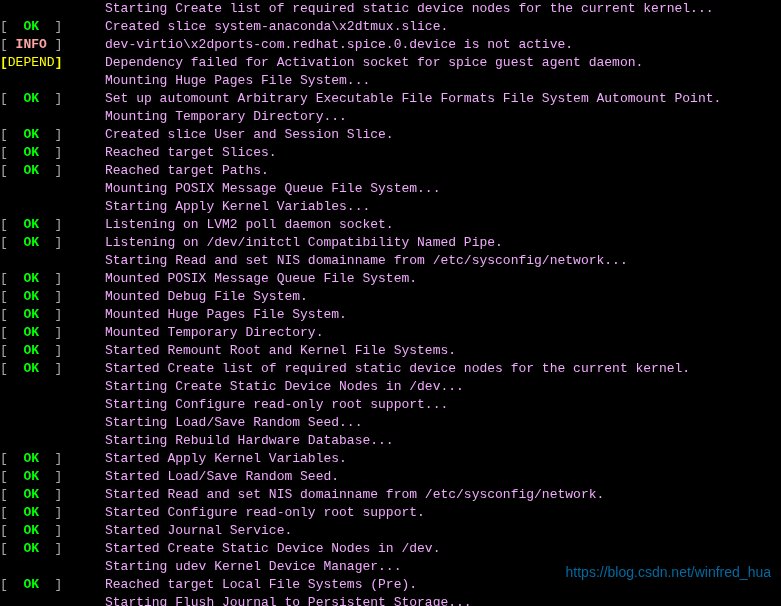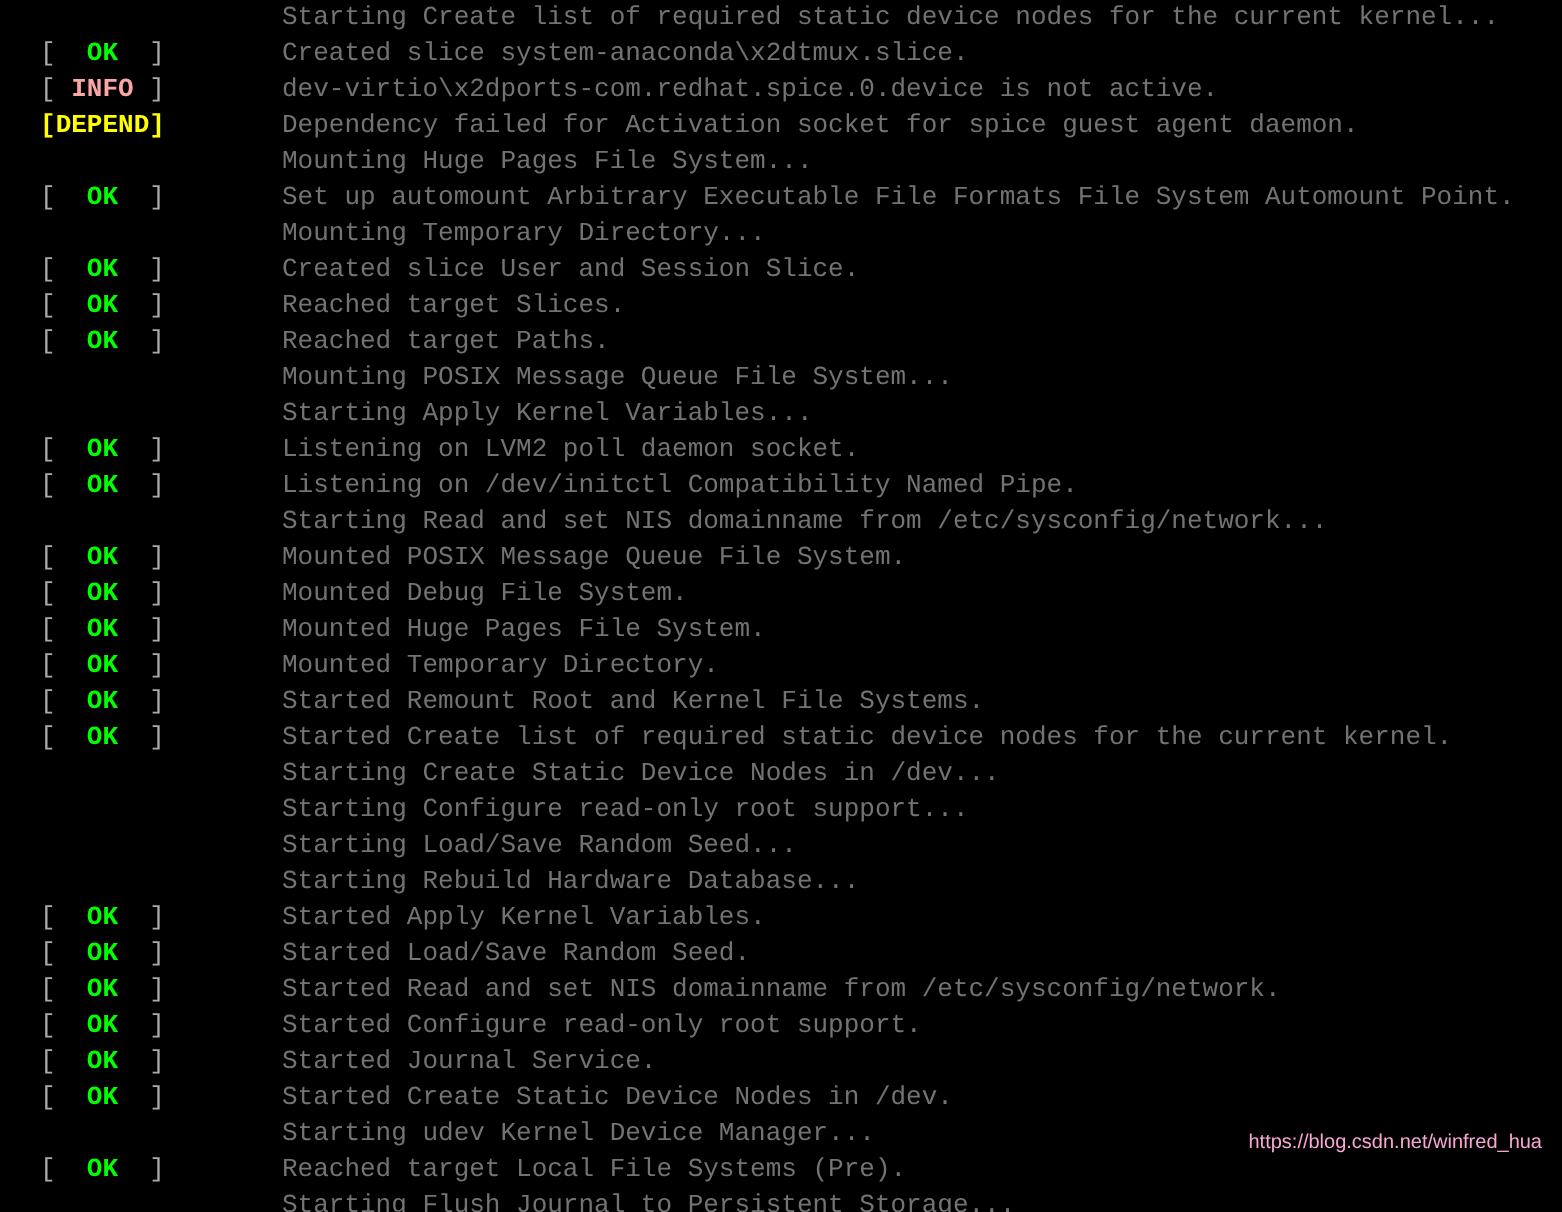--- a/index.html
+++ b/index.html
@@ -18,30 +18,30 @@
     padding: 0;
     white-space: pre;
   }
   .line {
     display: flex;
     height: 18px;
   }
   .bracket { color: #aaa; }
   .status-ok { color: #00ff00; font-weight: bold; }
   .status-info { color: #fca5a5; font-weight: bold; }
-  .status-depend { color: #ffff00; font-weight: bold; }
+  .status-depend { color: #ffff00; font-weight: normal; }
   .depend-bracket { color: #ffff00; font-weight: bold; }
-  .msg { color: #737373; margin-left: 36px; }
-  .prefix { width: 105px; flex-shrink: 0; padding-left: 20px; }
+  .msg { color: #f0abfc; }
+  .prefix { width: 105px; flex-shrink: 0; }
   .watermark {
     position: absolute;
     right: 10px;
     bottom: 25px;
-    color: #f9a8d4;
-    font-size: 10px;
+    color: #0369a1;
+    font-size: 14px;
     font-family: Arial, sans-serif;
   }
 </style>
 </head>
 <body>
 
 <div class="terminal" id="terminal"><div class="line"><span class="prefix">         </span><span class="msg">Starting Create list of required static device nodes for the current kernel...</span></div><div class="line"><span class="prefix"><span class="bracket">[  </span><span class="status-ok">OK</span><span class="bracket">  ] </span></span><span class="msg">Created slice system-anaconda\x2dtmux.slice.</span></div><div class="line"><span class="prefix"><span class="bracket">[ </span><span class="status-info">INFO</span><span class="bracket"> ] </span></span><span class="msg">dev-virtio\x2dports-com.redhat.spice.0.device is not active.</span></div><div class="line"><span class="prefix"><span class="depend-bracket">[</span><span class="status-depend">DEPEND</span><span class="depend-bracket">]</span><span class="bracket"> </span></span><span class="msg">Dependency failed for Activation socket for spice guest agent daemon.</span></div><div class="line"><span class="prefix">         </span><span class="msg">Mounting Huge Pages File System...</span></div><div class="line"><span class="prefix"><span class="bracket">[  </span><span class="status-ok">OK</span><span class="bracket">  ] </span></span><span class="msg">Set up automount Arbitrary Executable File Formats File System Automount Point.</span></div><div class="line"><span class="prefix">         </span><span class="msg">Mounting Temporary Directory...</span></div><div class="line"><span class="prefix"><span class="bracket">[  </span><span class="status-ok">OK</span><span class="bracket">  ] </span></span><span class="msg">Created slice User and Session Slice.</span></div><div class="line"><span class="prefix"><span class="bracket">[  </span><span class="status-ok">OK</span><span class="bracket">  ] </span></span><span class="msg">Reached target Slices.</span></div><div class="line"><span class="prefix"><span class="bracket">[  </span><span class="status-ok">OK</span><span class="bracket">  ] </span></span><span class="msg">Reached target Paths.</span></div><div class="line"><span class="prefix">         </span><span class="msg">Mounting POSIX Message Queue File System...</span></div><div class="line"><span class="prefix">         </span><span class="msg">Starting Apply Kernel Variables...</span></div><div class="line"><span class="prefix"><span class="bracket">[  </span><span class="status-ok">OK</span><span class="bracket">  ] </span></span><span class="msg">Listening on LVM2 poll daemon socket.</span></div><div class="line"><span class="prefix"><span class="bracket">[  </span><span class="status-ok">OK</span><span class="bracket">  ] </span></span><span class="msg">Listening on /dev/initctl Compatibility Named Pipe.</span></div><div class="line"><span class="prefix">         </span><span class="msg">Starting Read and set NIS domainname from /etc/sysconfig/network...</span></div><div class="line"><span class="prefix"><span class="bracket">[  </span><span class="status-ok">OK</span><span class="bracket">  ] </span></span><span class="msg">Mounted POSIX Message Queue File System.</span></div><div class="line"><span class="prefix"><span class="bracket">[  </span><span class="status-ok">OK</span><span class="bracket">  ] </span></span><span class="msg">Mounted Debug File System.</span></div><div class="line"><span class="prefix"><span class="bracket">[  </span><span class="status-ok">OK</span><span class="bracket">  ] </span></span><span class="msg">Mounted Huge Pages File System.</span></div><div class="line"><span class="prefix"><span class="bracket">[  </span><span class="status-ok">OK</span><span class="bracket">  ] </span></span><span class="msg">Mounted Temporary Directory.</span></div><div class="line"><span class="prefix"><span class="bracket">[  </span><span class="status-ok">OK</span><span class="bracket">  ] </span></span><span class="msg">Started Remount Root and Kernel File Systems.</span></div><div class="line"><span class="prefix"><span class="bracket">[  </span><span class="status-ok">OK</span><span class="bracket">  ] </span></span><span class="msg">Started Create list of required static device nodes for the current kernel.</span></div><div class="line"><span class="prefix">         </span><span class="msg">Starting Create Static Device Nodes in /dev...</span></div><div class="line"><span class="prefix">         </span><span class="msg">Starting Configure read-only root support...</span></div><div class="line"><span class="prefix">         </span><span class="msg">Starting Load/Save Random Seed...</span></div><div class="line"><span class="prefix">         </span><span class="msg">Starting Rebuild Hardware Database...</span></div><div class="line"><span class="prefix"><span class="bracket">[  </span><span class="status-ok">OK</span><span class="bracket">  ] </span></span><span class="msg">Started Apply Kernel Variables.</span></div><div class="line"><span class="prefix"><span class="bracket">[  </span><span class="status-ok">OK</span><span class="bracket">  ] </span></span><span class="msg">Started Load/Save Random Seed.</span></div><div class="line"><span class="prefix"><span class="bracket">[  </span><span class="status-ok">OK</span><span class="bracket">  ] </span></span><span class="msg">Started Read and set NIS domainname from /etc/sysconfig/network.</span></div><div class="line"><span class="prefix"><span class="bracket">[  </span><span class="status-ok">OK</span><span class="bracket">  ] </span></span><span class="msg">Started Configure read-only root support.</span></div><div class="line"><span class="prefix"><span class="bracket">[  </span><span class="status-ok">OK</span><span class="bracket">  ] </span></span><span class="msg">Started Journal Service.</span></div><div class="line"><span class="prefix"><span class="bracket">[  </span><span class="status-ok">OK</span><span class="bracket">  ] </span></span><span class="msg">Started Create Static Device Nodes in /dev.</span></div><div class="line"><span class="prefix">         </span><span class="msg">Starting udev Kernel Device Manager...</span></div><div class="line"><span class="prefix"><span class="bracket">[  </span><span class="status-ok">OK</span><span class="bracket">  ] </span></span><span class="msg">Reached target Local File Systems (Pre).</span></div><div class="line"><span class="prefix">         </span><span class="msg">Starting Flush Journal to Persistent Storage...</span></div></div>
 <div class="watermark">https://blog.csdn.net/winfred_hua</div>
 
 </body></html>

